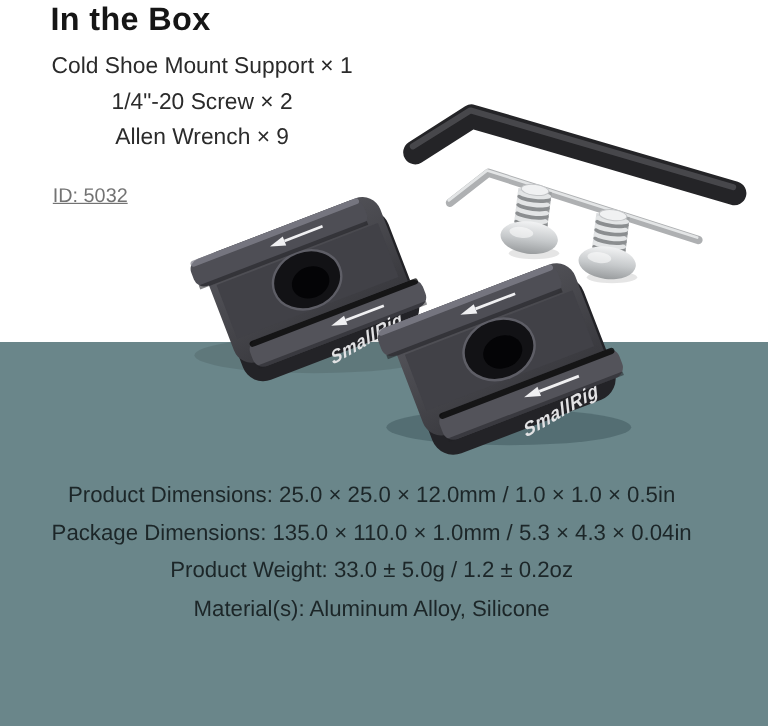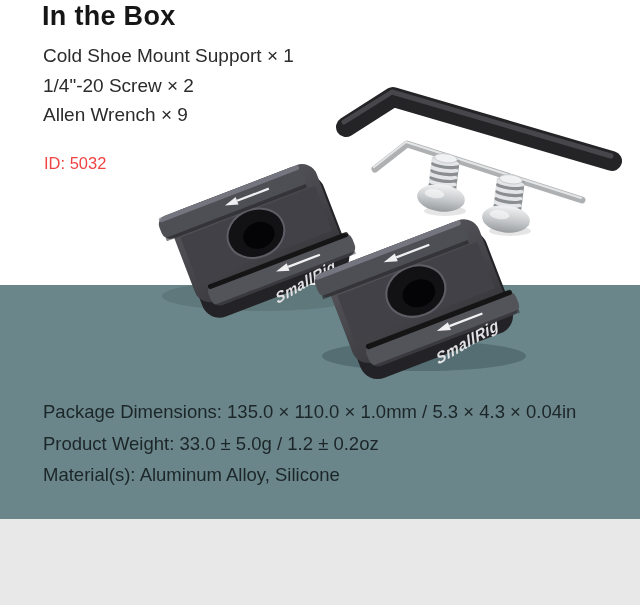--- a/index.html
+++ b/index.html
@@ -1,23 +1,24 @@
 <!DOCTYPE html>
 <html><head>
 <meta charset="utf-8">
 <style>
   * { margin: 0; padding: 0; box-sizing: border-box; }
   html, body { background: #e8e8e8; }
   .page {
     position: relative;
     width: 640px;
-    height: 519px;
+    height: 605px;
     background: #ffffff;
     overflow: hidden;
     font-family: "Liberation Sans", sans-serif;
+    text-align: center;
   }
   .spec-panel {
     position: absolute;
     left: 0; top: 285px;
     width: 640px; height: 320px;
     background: #6A868A;
     z-index: 0;
   }
   .photo-svg {
     position: absolute;
@@ -32,21 +33,22 @@
     letter-spacing: 0.3px;
   }
   .box-list {
     left: 43px; top: 41px;
     font-size: 19px; line-height: 29.5px;
     color: #2b2b2b;
   }
   .product-id {
     left: 44px; top: 152px;
     font-size: 16.5px; line-height: 22px;
-    color: #ef4444;
+    color: #737373;
+    text-decoration: underline;
   }
   .spec-title {
     left: 42px; top: 328px;
     font-size: 28px; line-height: 32px;
     font-weight: 800; color: #10181a;
     letter-spacing: 0.2px;
   }
   .spec-list {
     left: 43px; top: 396px;
     font-size: 18.5px; line-height: 31.5px;
@@ -159,18 +161,19 @@
   <div class="txt box-list">
     <div>Cold Shoe Mount Support × 1</div>
     <div>1/4"-20 Screw × 2</div>
     <div>Allen Wrench × 9</div>
   </div>
 
   <div class="txt product-id">ID: 5032</div>
 
 
   <div class="txt spec-list">
+    <div>Product Dimensions: 25.0 × 25.0 × 12.0mm / 1.0 × 1.0 × 0.5in</div>
     <div>Package Dimensions: 135.0 × 110.0 × 1.0mm / 5.3 × 4.3 × 0.04in</div>
     <div>Product Weight: 33.0 ± 5.0g / 1.2 ± 0.2oz</div>
     <div>Material(s): Aluminum Alloy, Silicone</div>
   </div>
 
 </div>
 
 </body></html>

